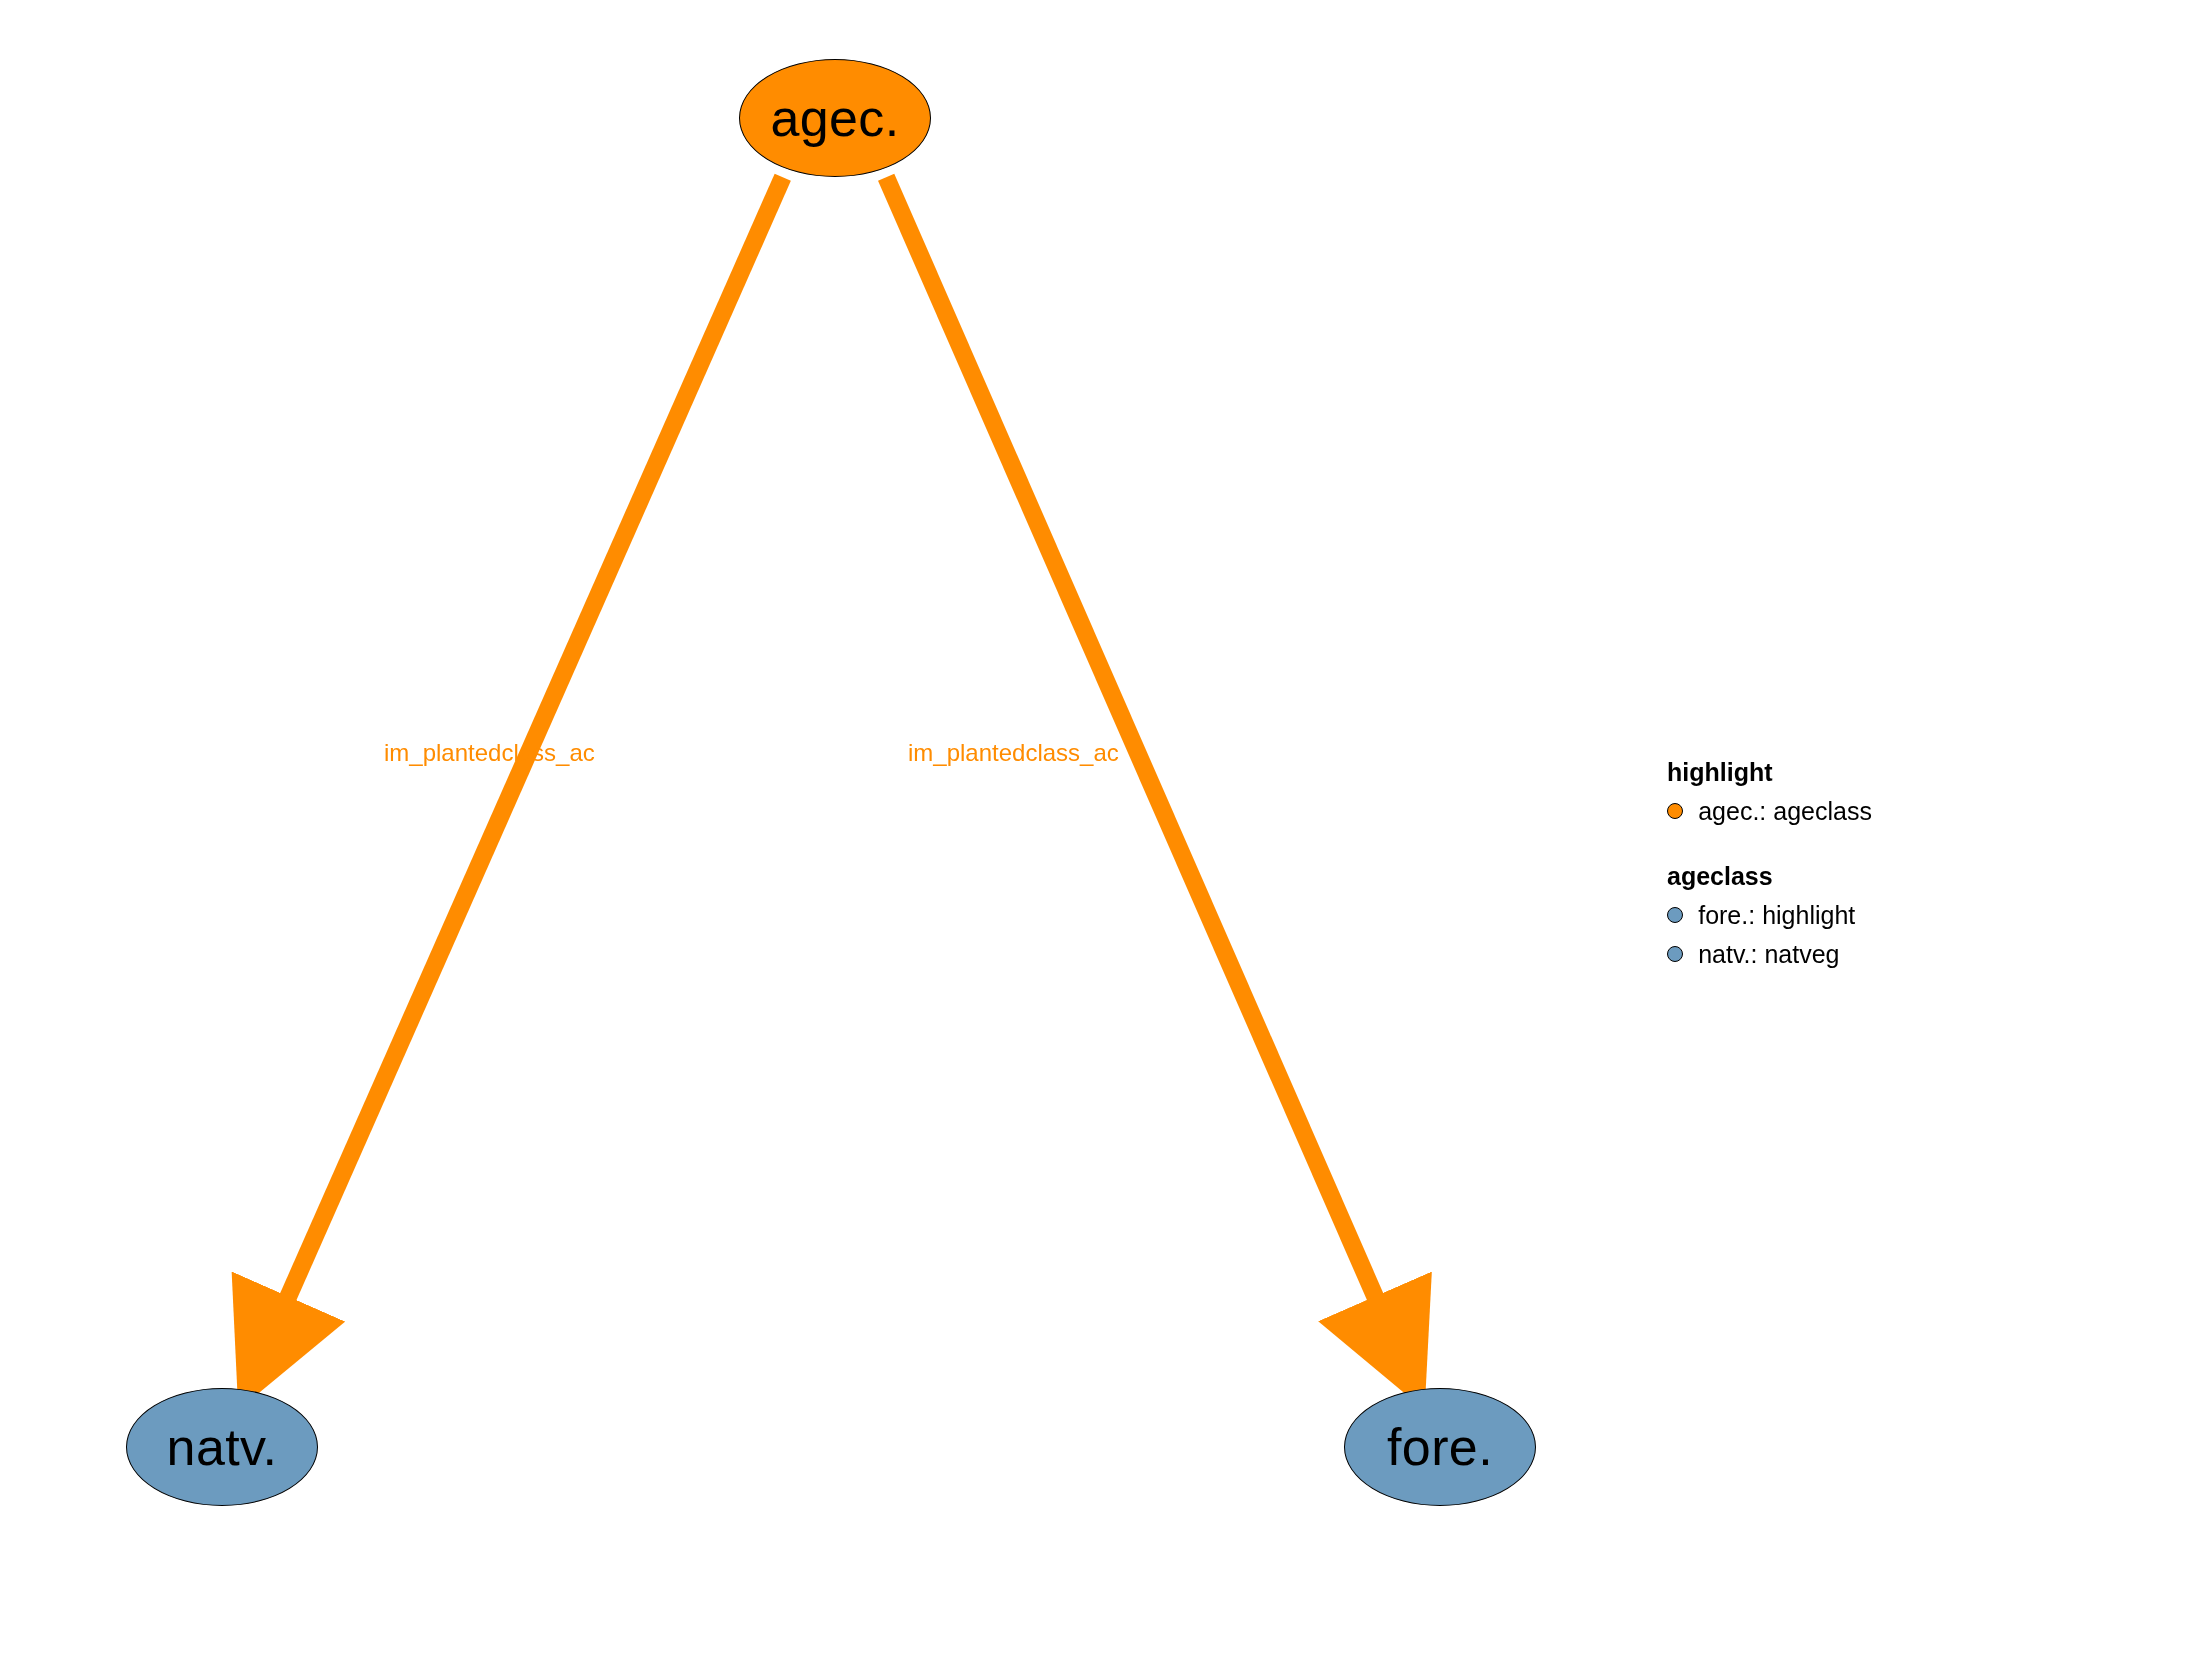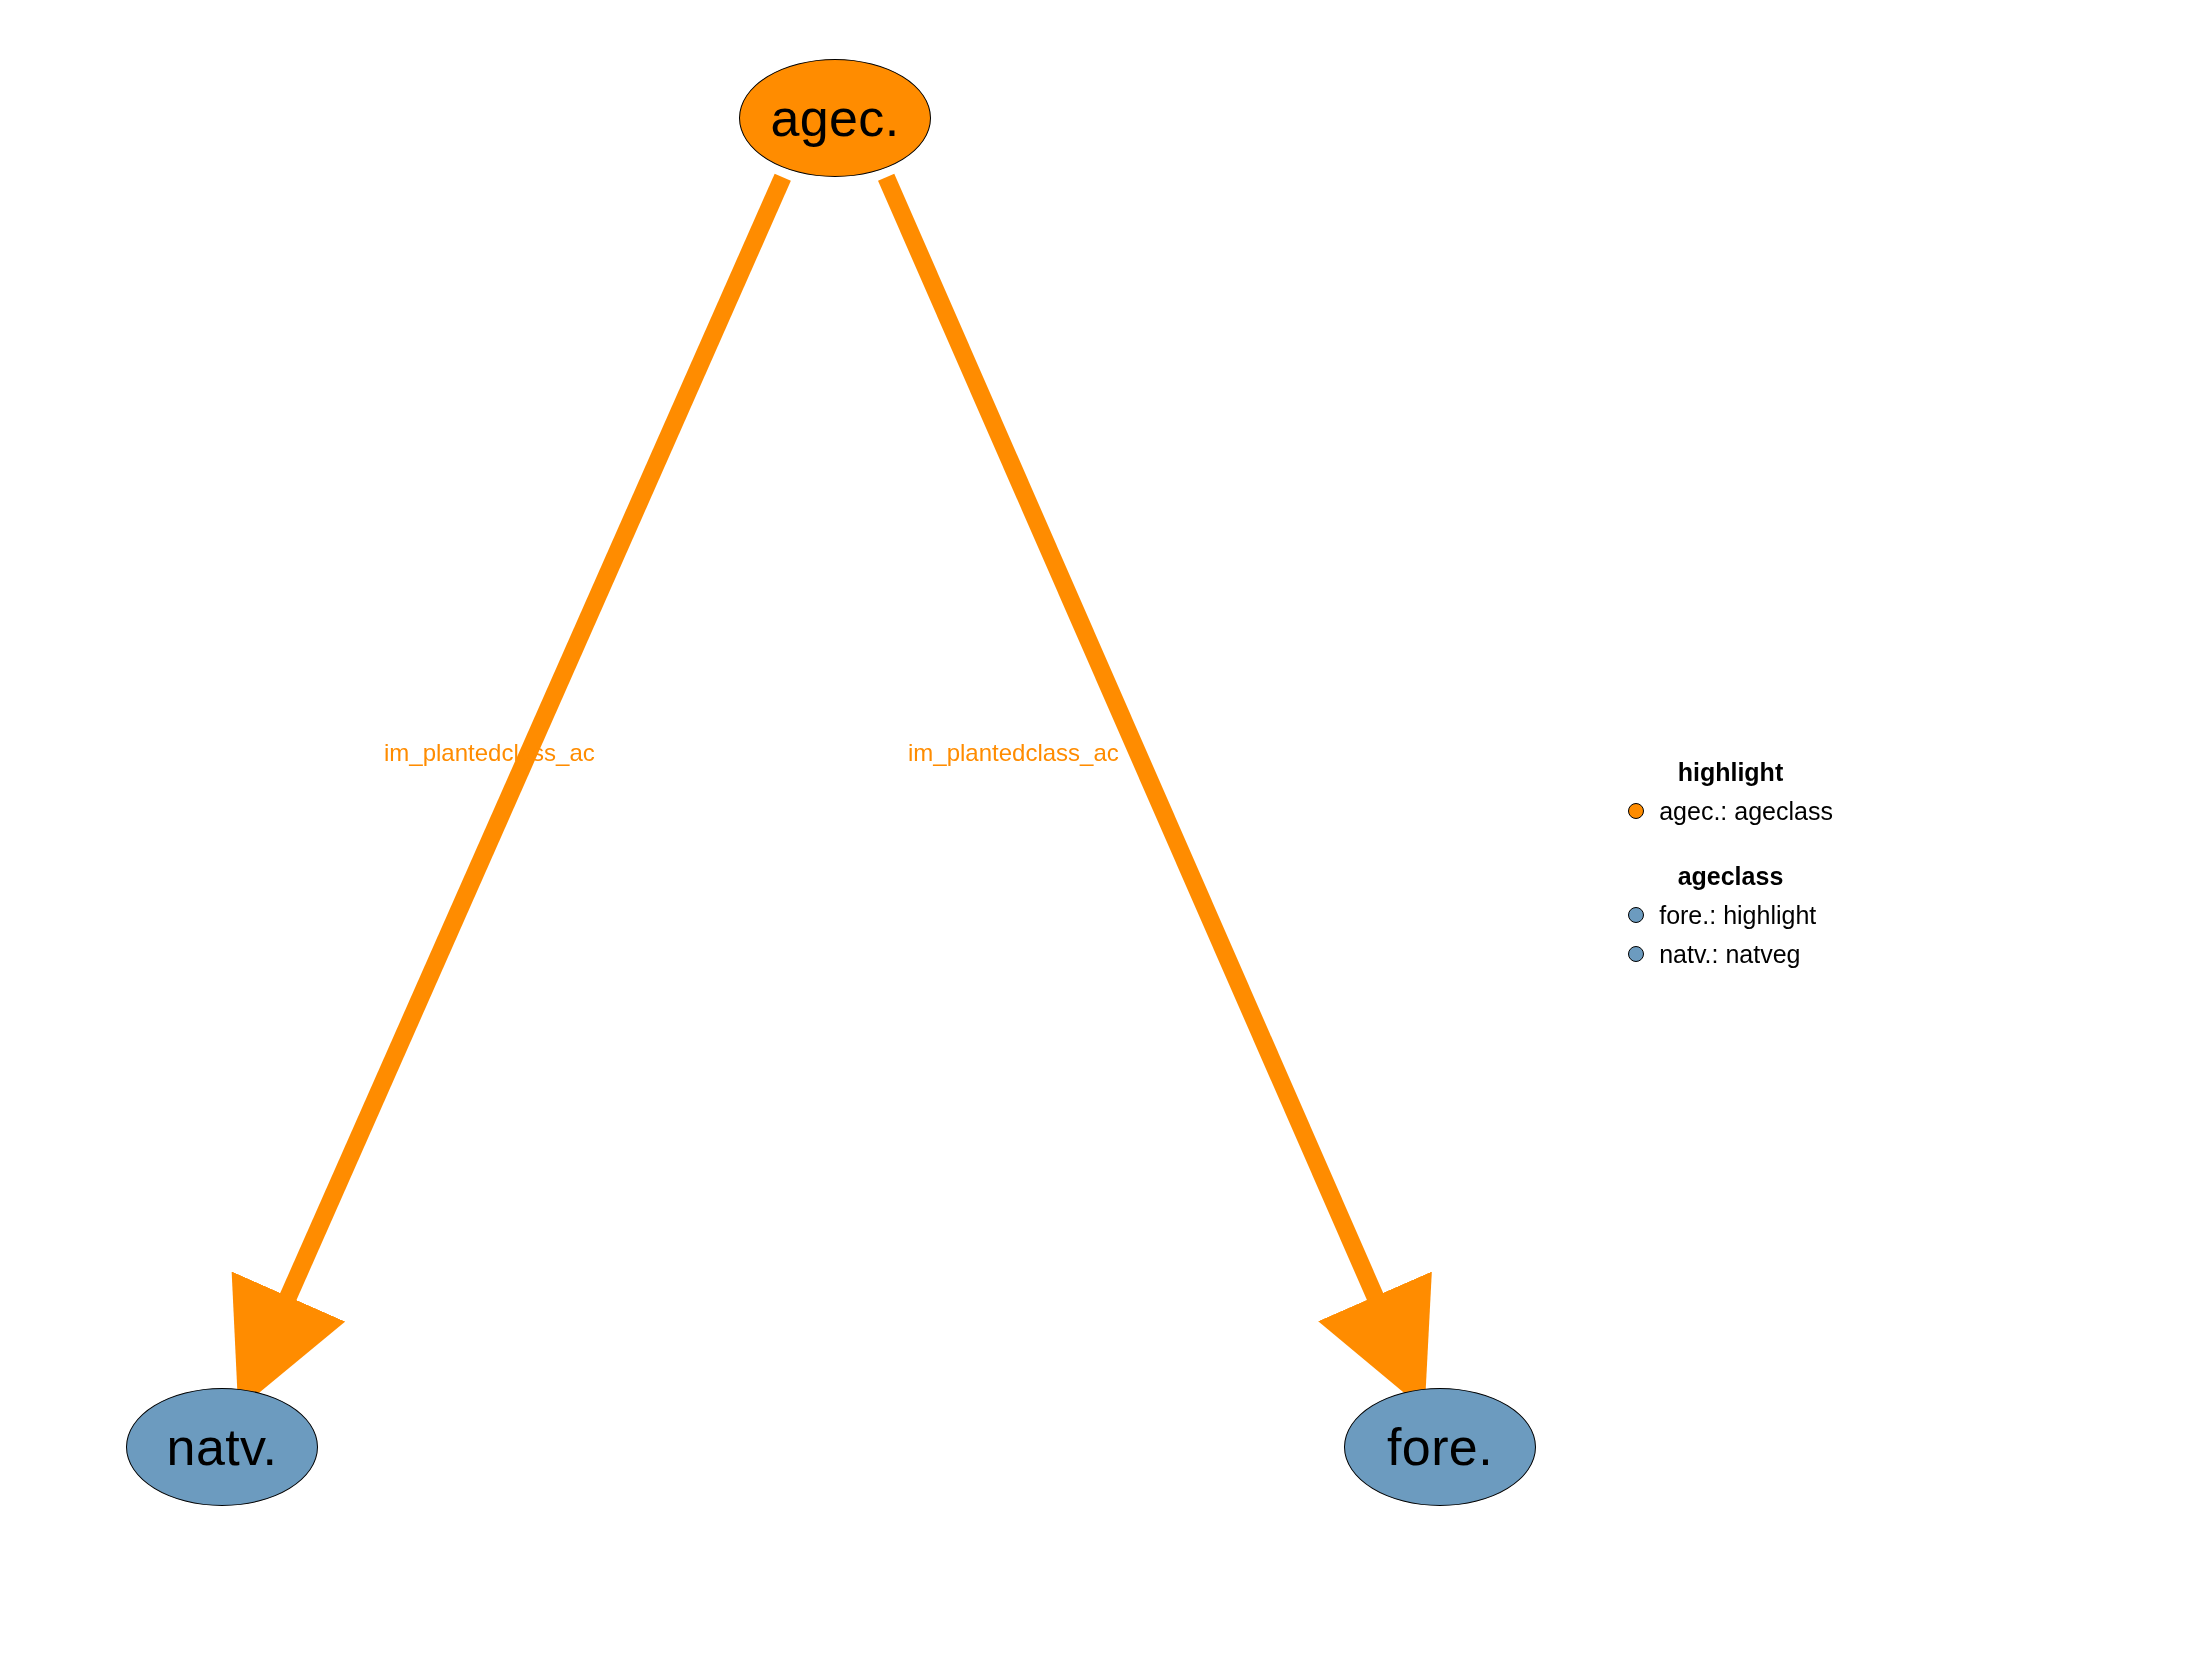--- a/index.html
+++ b/index.html
@@ -8,21 +8,20 @@
     width: 2205px;
     height: 1654px;
     background: #ffffff;
     font-family: "Helvetica Neue", Helvetica, Arial, sans-serif;
     position: relative;
     overflow: hidden;
   }
   .canvas {
     position: absolute;
     inset: 0;
-    text-align: center;
   }
   .node {
     position: absolute;
     border: 1.5px solid #000000;
     border-radius: 50%;
     display: flex;
     align-items: center;
     justify-content: center;
     box-sizing: border-box;
   }
@@ -33,21 +32,21 @@
     letter-spacing: 0.4px;
   }
   .edge-label {
     position: absolute;
     font-size: 24px;
     color: #ff8c00;
     white-space: nowrap;
   }
   .legend {
     position: absolute;
-    left: 1628px;
+    left: 1667px;
     top: 753px;
     font-size: 25px;
     color: #000000;
     line-height: 1.55;
   }
   .legend .group-title {
     font-weight: bold;
   }
   .legend .row {
     display: flex;

